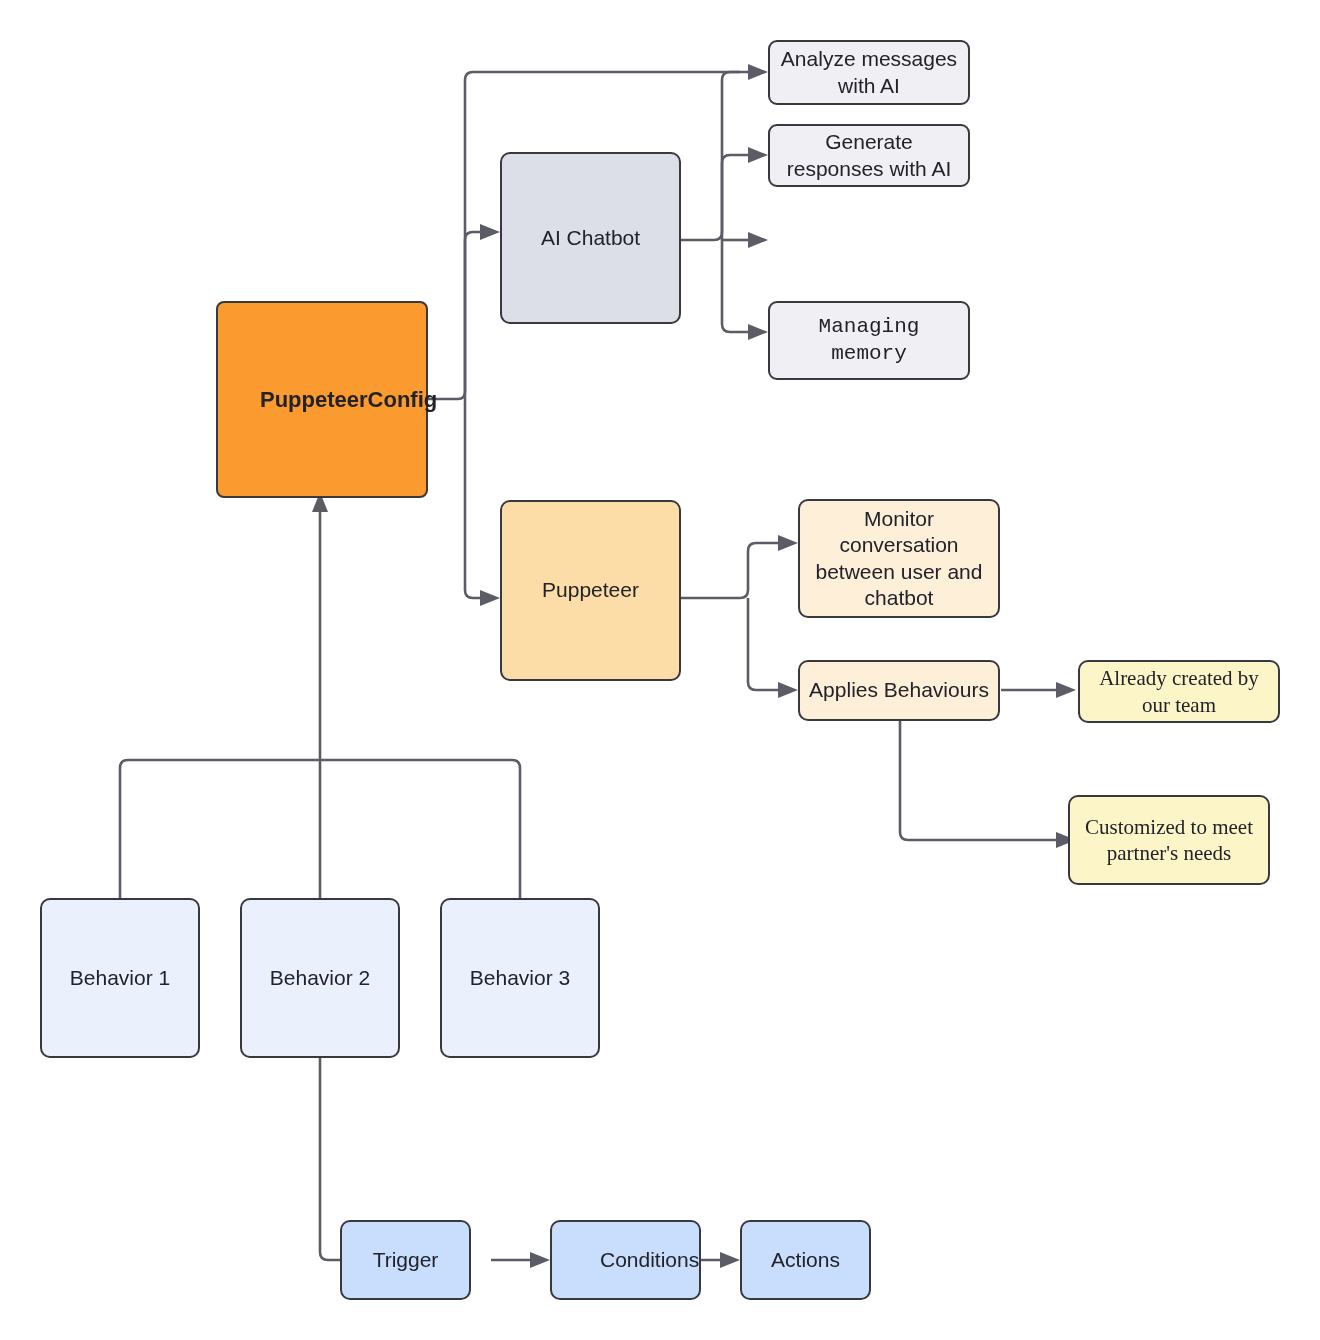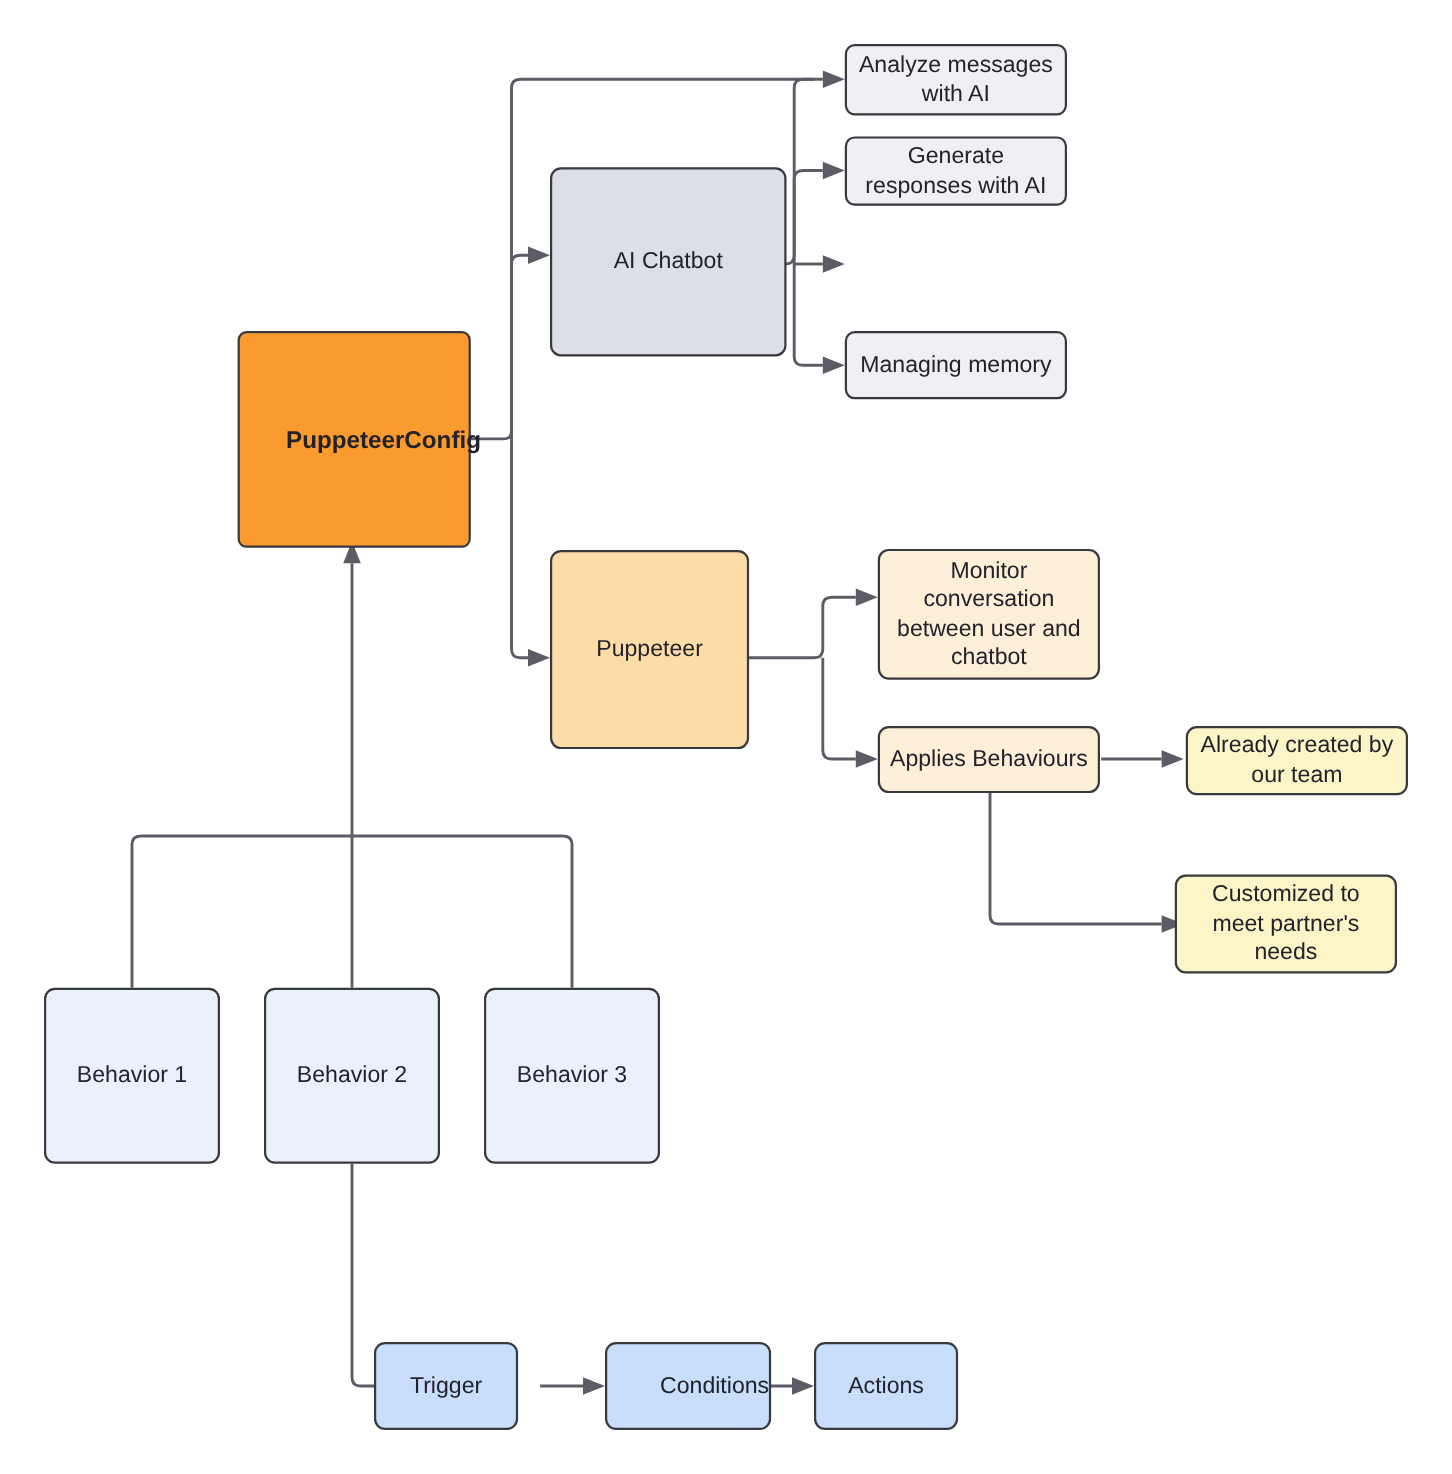--- a/index.html
+++ b/index.html
@@ -61,21 +61,21 @@
     background: #FB9A2E;
     font-weight: bold;
     font-size: 22px;
     border-radius: 8px;
     padding-left: 42px;
   }
   .n-chatbot   { background: #DCDFE8; }
   .n-gray      { background: #F0EFF4; border-radius: 9px; }
   .n-puppeteer { background: #FCDDA8; }
   .n-cream     { background: #FDEFD8; }
-  .n-yellow    { background: #FCF5C8; }
+  .n-yellow    { background: #FCF5C8; font-family: Liberation Serif, serif; }
   .n-behavior  { background: #EAF1FD; }
   .n-step      { background: #C8DEFC; }
 </style>
 </head>
 <body>
 
 <div id="canvas">
 
   <svg class="edges" viewBox="0 0 1320 1340">
 
@@ -124,34 +124,34 @@
     <polygon class="arrow-head" points="530,1252 550,1260 530,1268"></polygon>
 
     <path class="edge-path" d="M 681 1260 L 720 1260"></path>
     <polygon class="arrow-head" points="720,1252 740,1260 720,1268"></polygon>
   </svg>
 
   <div class="node n-root" style="left:216px; top:301px; width:212px; height:197px;">
     <span>PuppeteerConfig</span>
   </div>
 
-  <div class="node n-chatbot" style="left:500px; top:152px; width:215px; height:172px;">
+  <div class="node n-chatbot" style="left:500px; top:152px; width:181px; height:172px;">
     <span>AI Chatbot</span>
   </div>
 
   <div class="node n-gray" style="left:768px; top:40px; width:202px; height:65px;">
     <span>Analyze messages with AI</span>
   </div>
 
   <div class="node n-gray" style="left:768px; top:124px; width:202px; height:63px;">
     <span>Generate responses with AI</span>
   </div>
 
 
-  <div class="node n-gray" style="left:768px; top:301px; width:202px; height:62px;">
+  <div class="node n-gray" style="left:768px; top:301px; width:202px; height:79px;font-family:Liberation Mono, monospace;">
     <span>Managing memory</span>
   </div>
 
   <div class="node n-puppeteer" style="left:500px; top:500px; width:181px; height:181px;">
     <span>Puppeteer</span>
   </div>
 
   <div class="node n-cream" style="left:798px; top:499px; width:202px; height:119px;">
     <span>Monitor conversation between user and chatbot</span>
   </div>

